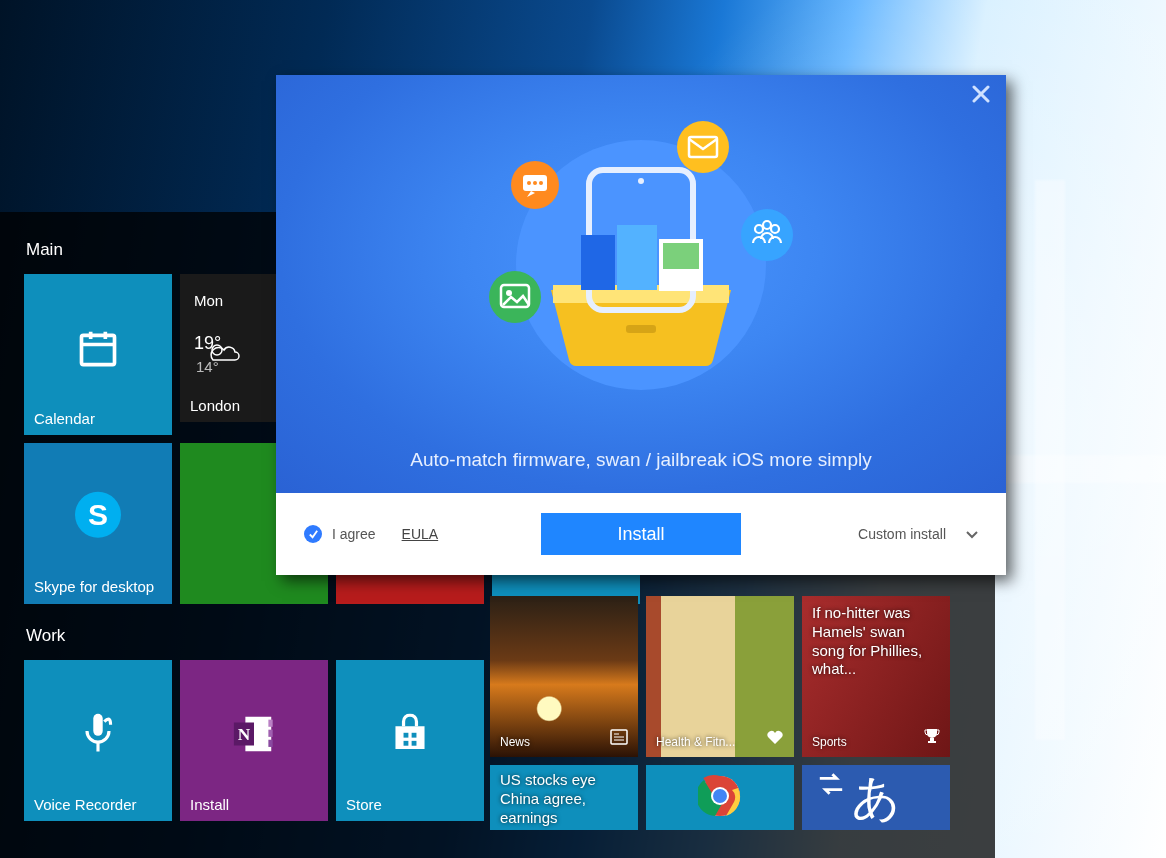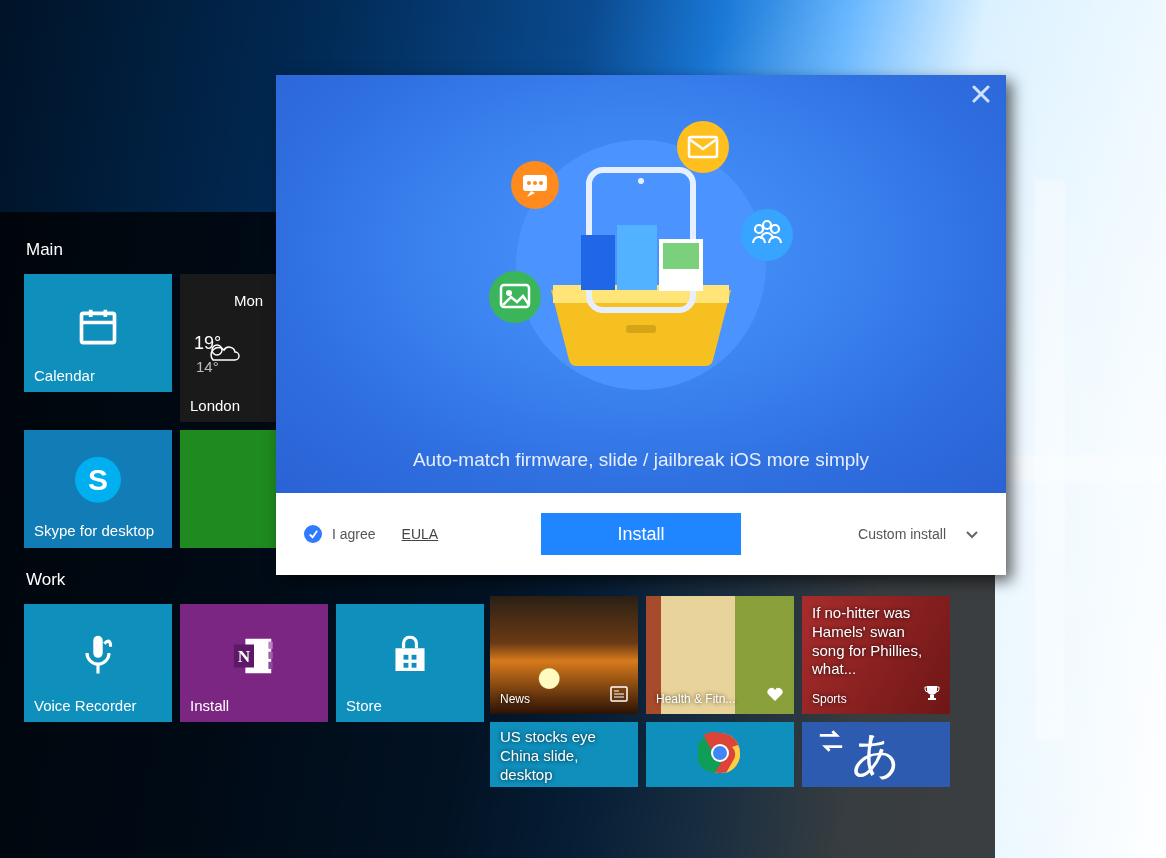--- a/index.html
+++ b/index.html
@@ -37,33 +37,33 @@
   .tilerow { display:flex; gap: 8px; margin-bottom: 8px; }
   .tile {
     position: relative;
     color:#fff;
     padding: 8px 10px 8px 10px;
     display:flex; flex-direction:column; justify-content:flex-end;
     overflow:hidden;
   }
   .tile .icon { position:absolute; top:50%; left:50%; transform:translate(-50%,-60%); }
   .tile .label { font-size:15px; }
-  .w150 { width:148px; height:118px; }
+  .w150 { width:148px; height:161px; }
   .w310 { width:306px; height:148px; }
 
   .bg-teal   { background:#0e8fbc; }
   .bg-teal2  { background:#117cb5; }
   .bg-dk     { background:#1a1a1a; }
   .bg-green  { background:#1f8a1f; }
   .bg-red    { background:#b71c1c; }
   .bg-purple { background:#7c2683; }
   .bg-blue2  { background:#2c5bb0; }
 
   .weather-wrap { position:absolute; top:16px; left:14px; color:#fff; font-size:15px; line-height:1.4; }
-  .weather-wrap .day { font-weight:400;margin-left:40px; }
+  .weather-wrap .day { font-weight:400; }
   .weather-wrap .temps { margin-top:20px; }
   .weather-wrap .hi { font-size:18px; }
   .weather-wrap .lo { font-size:15px; opacity:.7; margin-left:2px; }
   .cloud { position:absolute; top:52px; left:14px; width:34px; height:22px; }
 
   
   .hero-scene {
     position:absolute; left:50%; top:40px; transform:translateX(-50%);
     width:420px; height:300px;
   }
@@ -284,21 +284,21 @@
               <rect x="6" y="11" width="4" height="3"></rect>
               <rect x="4" y="14" width="8" height="2"></rect>
               <path d="M3 3 h-2 v2 a3 3 0 0 0 3 3 M13 3 h2 v2 a3 3 0 0 1 -3 3" fill="none" stroke="#fff"></path>
             </svg>
         </span>
       </div>
     </div>
 
     <div class="liverow">
       <div class="tile w150 partial moneyimg">
-        <span class="overlay-headline">US stocks eye China slide, desktop</span>
+        <span class="overlay-headline">US stocks eye China agree, earnings</span>
       </div>
       <div class="tile w150 partial bg-teal" style="display:flex;align-items:center;justify-content:center">
         <span>
           <svg width="44" height="44" viewBox="0 0 44 44">
               <circle cx="22" cy="22" r="20" fill="#fff"></circle>
               <circle cx="22" cy="22" r="20" fill="#db4437"></circle>
               <path d="M22 2 a20 20 0 0 1 17 10 h-17 a10 10 0 0 0 -8.7 5 l-8 -13 A20 20 0 0 1 22 2" fill="#db4437"></path>
               <path d="M40 14 a20 20 0 0 1 -12 28 l8-14 a10 10 0 0 0 -2-12 z" fill="#ffcd40"></path>
               <path d="M6 6 l9 15 a10 10 0 0 0 10 7 l-8 14 A20 20 0 0 1 6 6" fill="#0f9d58"></path>
               <circle cx="22" cy="22" r="9" fill="#fff"></circle>
@@ -371,21 +371,21 @@
               <path d="M322 128 a6 6 0 0 1 12 0"></path>
             <circle cx="344" cy="114" r="4"></circle>
               <path d="M338 128 a6 6 0 0 1 12 0"></path>
             <circle cx="336" cy="110" r="4"></circle>
               <path d="M330 124 a6 6 0 0 1 12 0"></path>
           </g>
         </g>
       </svg>
     </div>
 
-    <div class="tagline">Auto-match firmware, slide / jailbreak iOS more simply</div>
+    <div class="tagline">Auto-match firmware, swan / jailbreak iOS more simply</div>
   </div>
 
   <div class="installer-footer" style="position:relative">
     <div class="agree">
       <span class="chk">
         <svg viewBox="0 0 12 12">
             <path d="M2 6 l3 3 l5 -7" fill="none" stroke="#fff" stroke-width="2"></path>
           </svg>
       </span>
       <span>I agree</span>

